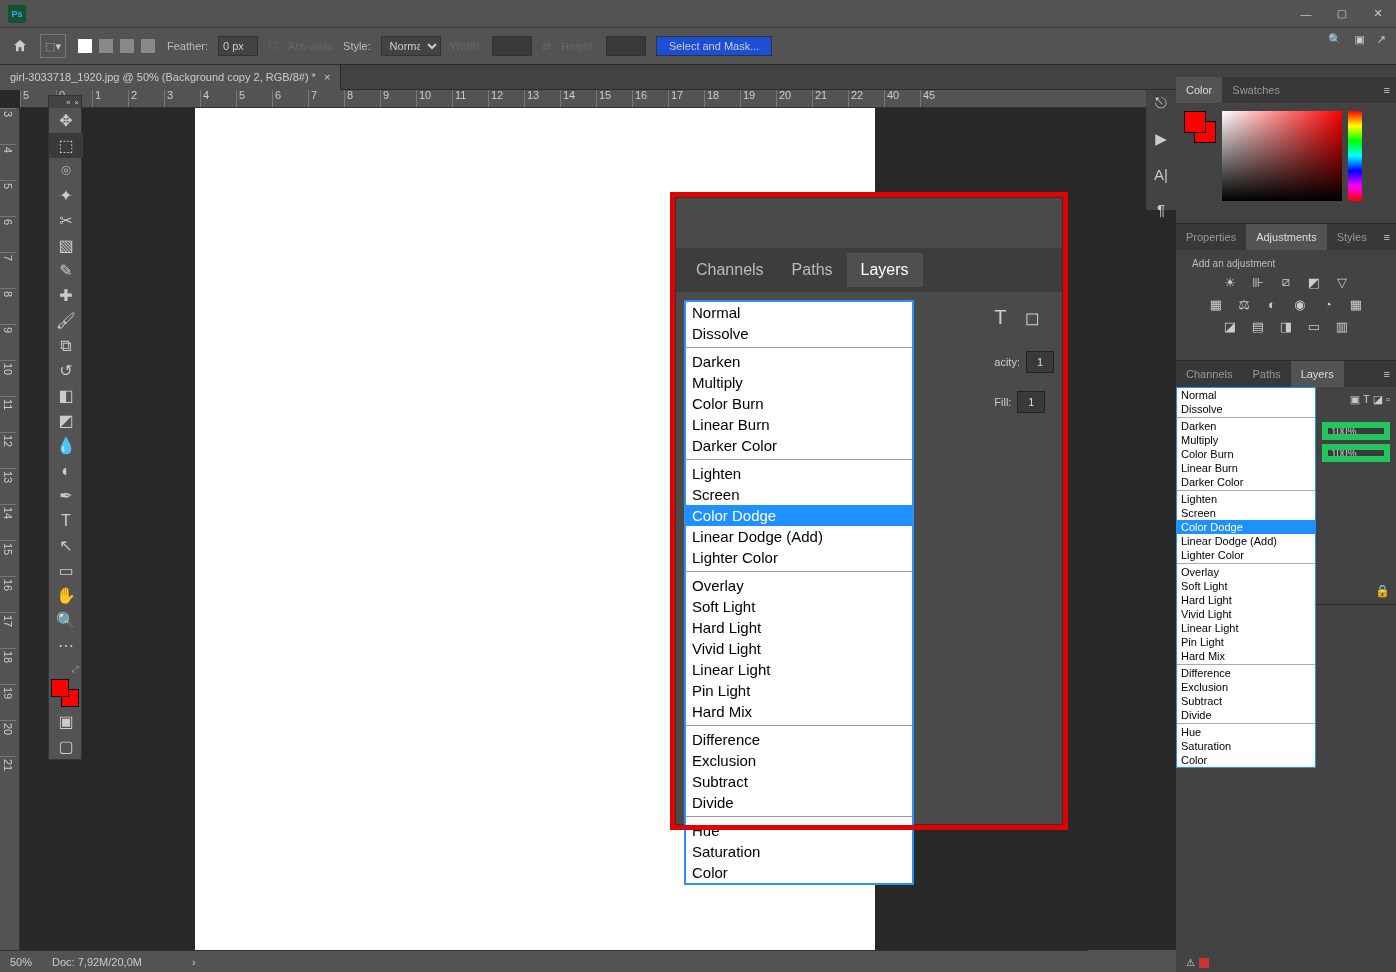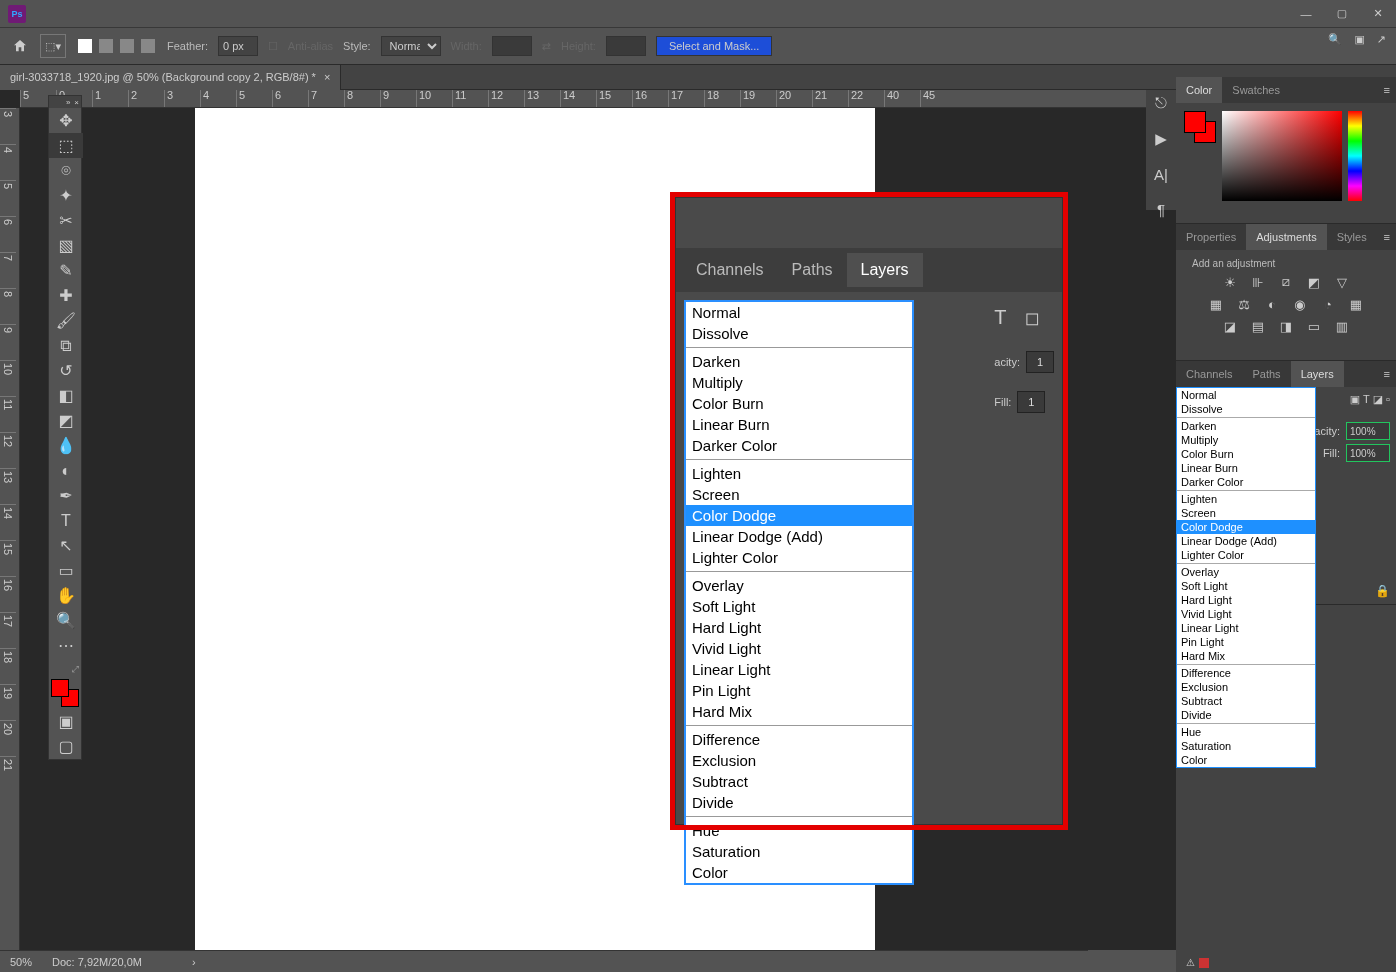--- a/index.html
+++ b/index.html
@@ -1,18 +1,18 @@
 <!DOCTYPE html>
 <html><head>
 <meta charset="utf-8">
 <style>
 *{margin:0;padding:0;box-sizing:border-box;font-family:Tahoma,Arial,sans-serif;font-size:11px;color:#ccc;user-select:none}
 body{background:#535353;width:1396px;height:972px;overflow:hidden;position:relative}
 .menubar{height:27px;background:#535353;display:flex;align-items:center;padding-left:8px;gap:4px}
-.ps-icon{width:18px;height:18px;background:#701a75;color:#31a8ff;font-weight:bold;font-size:9px;display:flex;align-items:center;justify-content:center;border-radius:2px}
+.ps-icon{width:18px;height:18px;background:#14532d;color:#31a8ff;font-weight:bold;font-size:9px;display:flex;align-items:center;justify-content:center;border-radius:2px}
 .menu-item{padding:4px 8px;cursor:pointer}
 .win-controls{position:absolute;right:0;top:0;display:flex}
 .win-btn{width:36px;height:27px;display:flex;align-items:center;justify-content:center;cursor:pointer}
 .optbar{height:38px;background:#535353;border-top:1px solid #383838;border-bottom:1px solid #2a2a2a;display:flex;align-items:center;padding:0 10px;gap:10px}
 .home-icon{width:20px;height:20px;display:flex;align-items:center;justify-content:center}
 .sel-icon{width:26px;height:24px;border:1px solid #777;display:flex;align-items:center;justify-content:center}
 .small-sq{width:14px;height:14px;background:#fff;margin:0 2px}
 .opt-label{color:#bbb}
 .opt-input{background:#434343;border:1px solid #333;width:40px;height:20px;color:#ccc;padding:2px 4px}
 .opt-select{background:#434343;border:1px solid #333;height:20px;color:#ccc;padding:1px 4px;width:60px}
@@ -52,21 +52,21 @@
 .color-picker{width:120px;height:90px;background:linear-gradient(to bottom,rgba(0,0,0,0),rgba(0,0,0,1)),linear-gradient(to right,#fff,#f00)}
 .hue-bar{width:14px;height:90px;background:linear-gradient(to bottom,#f00,#ff0,#0f0,#0ff,#00f,#f0f,#f00)}
 .warn{position:absolute;bottom:4px;left:10px;display:flex;gap:4px;align-items:center;font-size:10px}
 .adj-panel{padding:8px 16px;height:110px}
 .adj-label{font-size:10px;color:#bbb;margin-bottom:6px}
 .adj-row{display:flex;gap:10px;margin-bottom:8px;justify-content:center}
 .adj-icon{width:18px;height:14px;cursor:pointer;font-size:13px;color:#ccc;display:flex;align-items:center;justify-content:center}
 .layers-panel{flex:1}
 .layer-controls{padding:4px 6px}
 .lc-row{display:flex;align-items:center;gap:6px;margin-bottom:4px;font-size:10px}
-.lc-input{background:#3a3a3a;border:1px solid #22c55e;width:44px;height:18px;color:#ccc;font-size:10px;padding:0 3px}
+.lc-input{background:#3a3a3a;border:6px solid #22c55e;width:68px;height:18px;color:#ccc;font-size:10px;padding:0 3px}
 .lock-row{display:flex;align-items:center;gap:8px;padding:2px 0}
 .lock-icon{font-size:12px;cursor:pointer}
 .blend-dropdown{position:absolute;background:#fff;color:#000;width:140px;border:1px solid #1e90ff;z-index:100;font-size:10px}
 .blend-item{padding:1px 4px;color:#000;cursor:pointer}
 .blend-item.selected{background:#1e90ff;color:#fff}
 .blend-sep{border-top:1px solid #aaa;margin:1px 0}
 .highlight-box{position:absolute;border:5px solid #e30000;z-index:200}
 .zoom-box{position:absolute;background:#4a4a4a;border:1px solid #333;z-index:190}
 .zoom-tabs{height:44px;background:#3d3d3d;display:flex;align-items:center;padding:0 6px}
 .ztab{padding:8px 14px;font-size:16px;color:#bbb;cursor:pointer}

